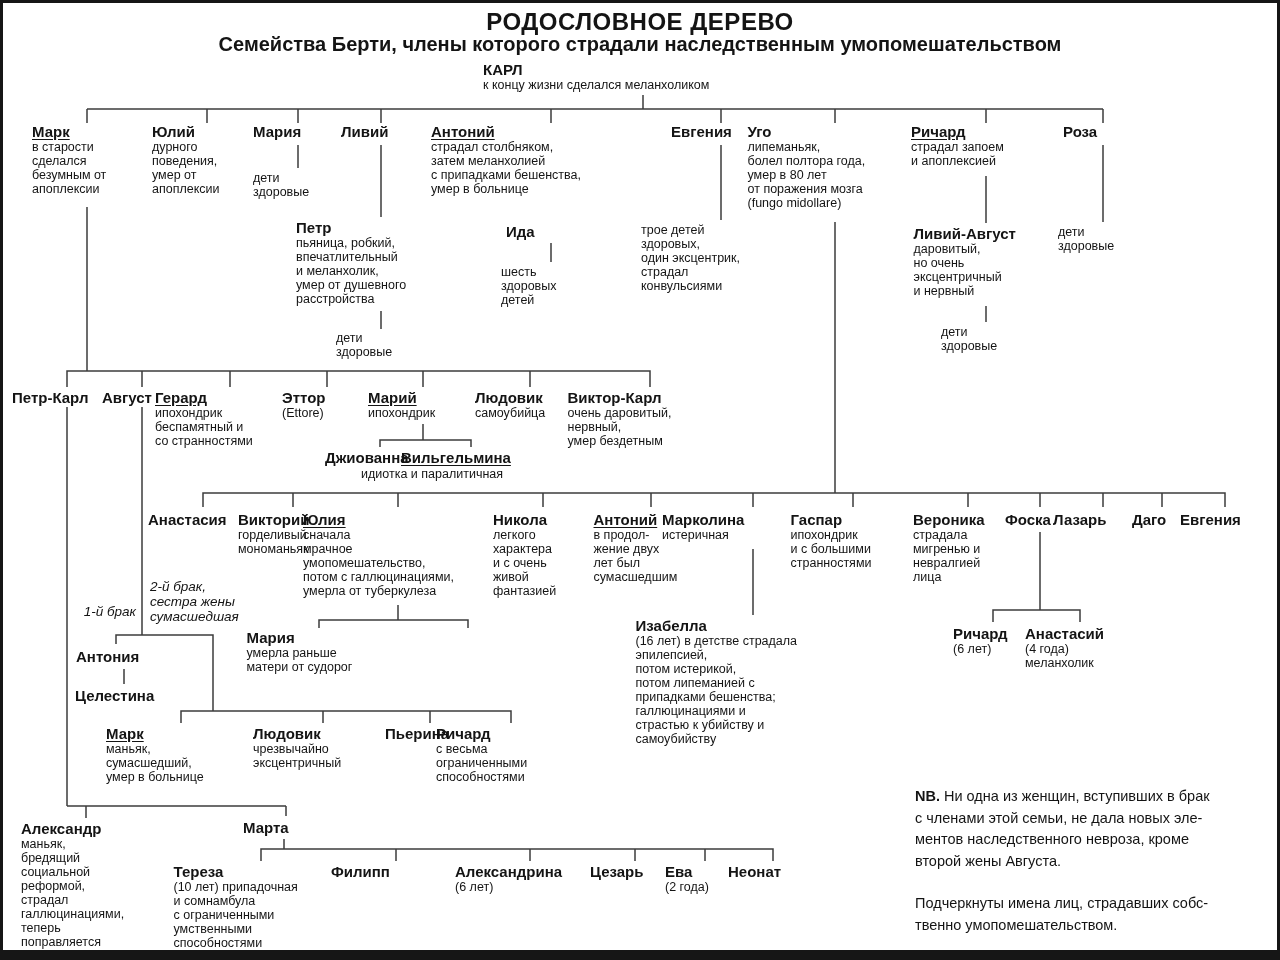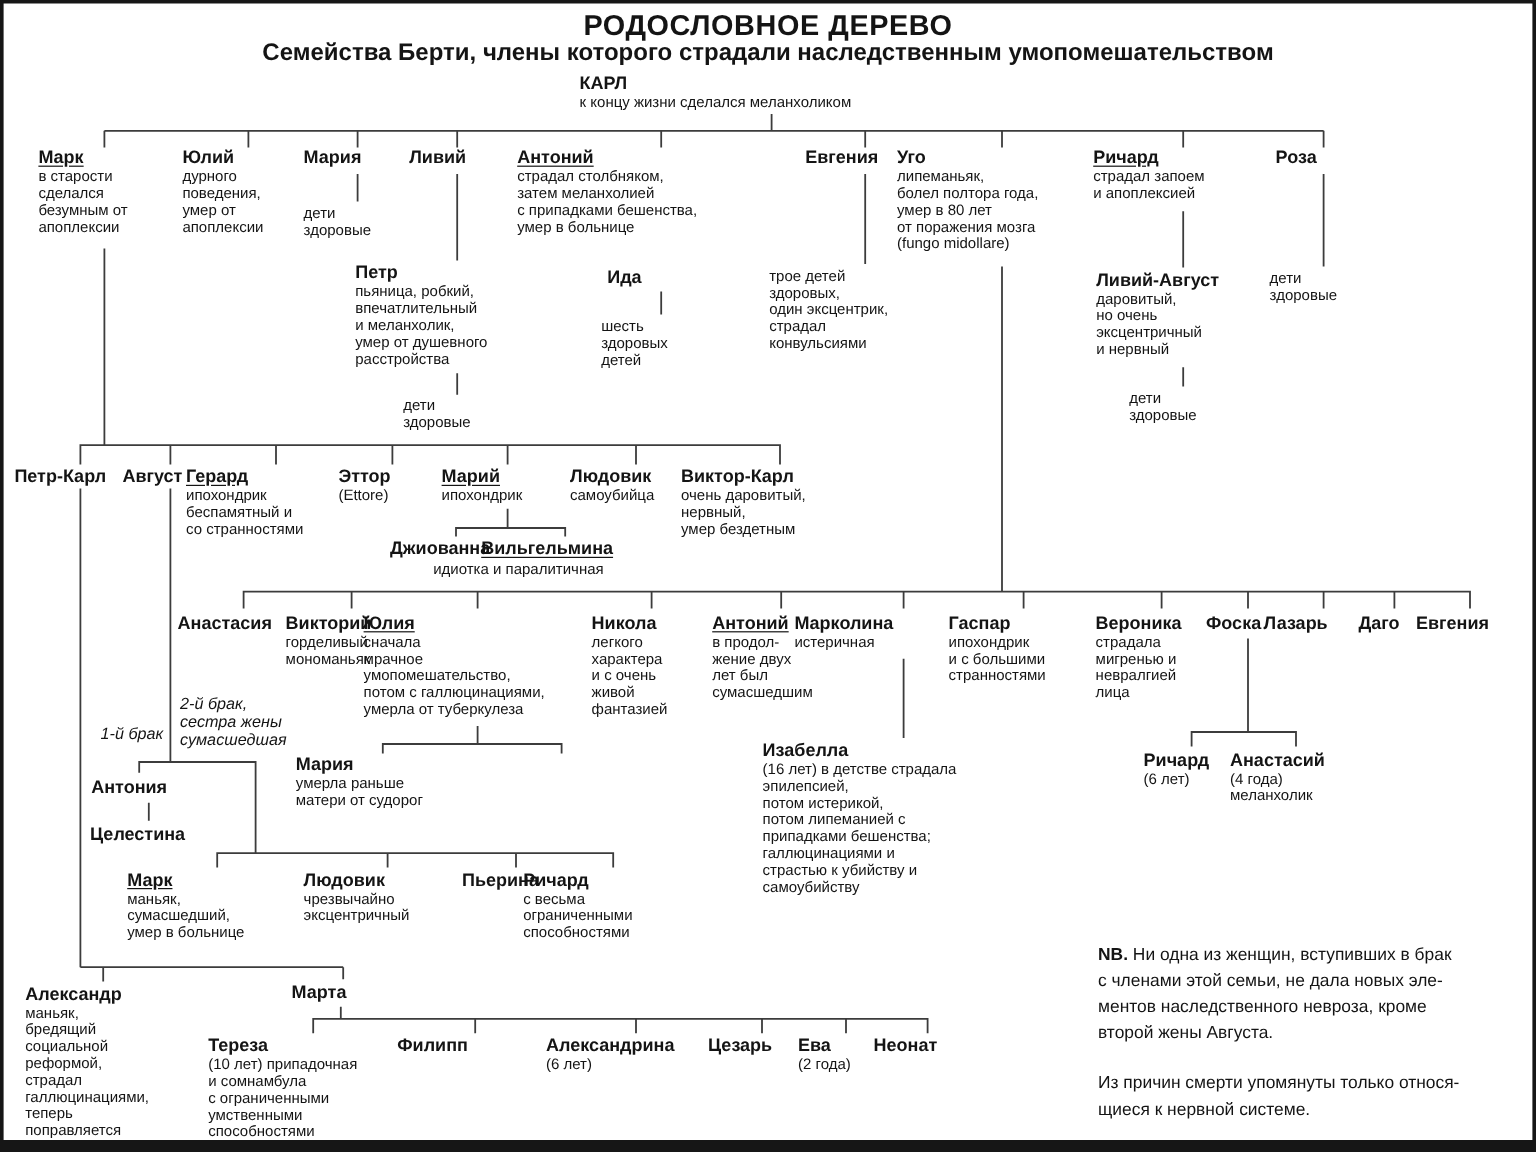--- a/index.html
+++ b/index.html
@@ -339,19 +339,17 @@
   </div>
   <div class="node" style="left:770px;top:860px;width:90px">
     <div class="nm">Неонат</div>
   </div>
 
   <div class="note">
     <p><b>NB.</b> <span>Ни одна из женщин, вступивших в брак
 с членами этой семьи, не дала новых эле-
 ментов наследственного невроза, кроме
 второй жены Августа.</span></p>
-    <p>Из причин смерти упомянуты только относя-
-щиеся к нервной системе.</p>
     <p>Подчеркнуты имена лиц, страдавших собс-
 твенно умопомешательством.</p>
   </div>
 
 </div>
 
 </body></html>

